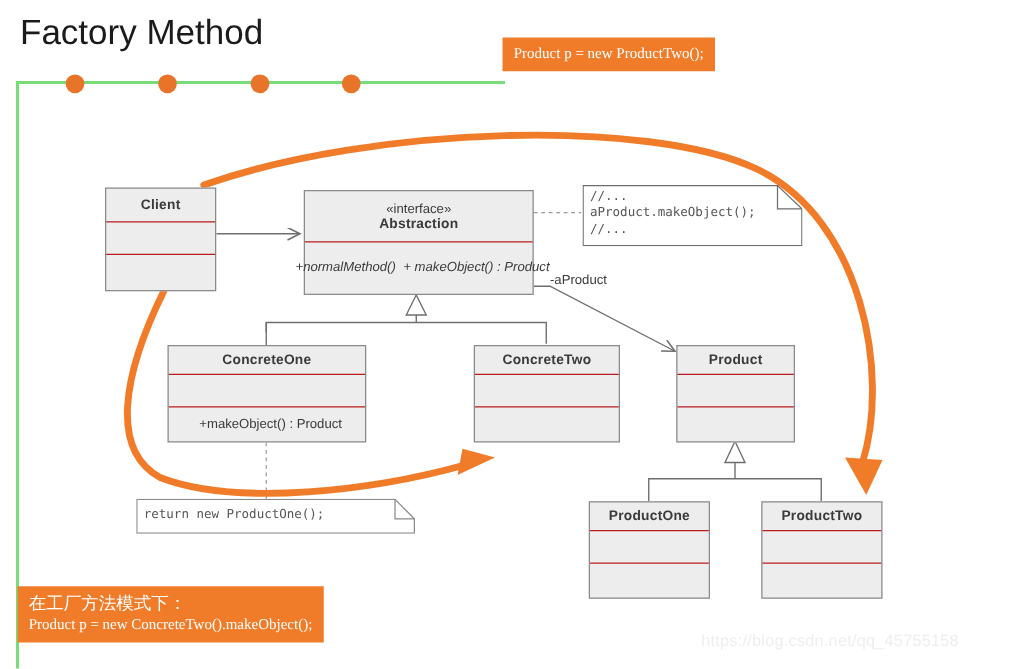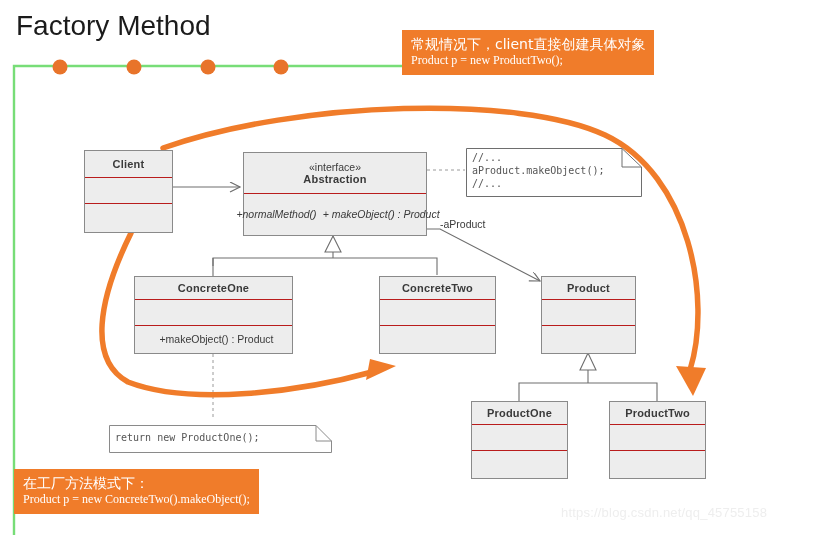--- a/index.html
+++ b/index.html
@@ -144,21 +144,20 @@
     <path d="M 163,148 C 300,100 520,95 605,135 C 690,175 712,300 690,370" fill="none" stroke="#F07C2A" stroke-width="5.5" stroke-linecap="round"></path>
     <polygon points="693,396 676,366 706,368" fill="#F07C2A"></polygon>
 
     <path d="M 131,233 C 98,300 88,360 128,382 C 190,406 300,392 372,372" fill="none" stroke="#F07C2A" stroke-width="5.5" stroke-linecap="round"></path>
     <polygon points="396,366 366,380 370,359" fill="#F07C2A"></polygon>
   </svg>
 
   <div id="page-title">Factory Method</div>
 
   <div class="callout" id="callout-top">
-    <span class="cn">常规情况下，client直接创建具体对象</span>
     <span class="code">Product p = new ProductTwo();</span>
   </div>
 
   <div class="callout" id="callout-bottom">
     <span class="cn">在工厂方法模式下：</span>
     <span class="code">Product p = new ConcreteTwo().makeObject();</span>
   </div>
 
   <div class="uml-class" style="left:84px; top:150px; width:89px; height:83px;">
     <div class="compartment title-comp" style="height:27px;">
@@ -224,21 +223,21 @@
   <div style="position:absolute; left:440px; top:218px; font-size:10.5px; color:#3a3a3a; white-space:nowrap;">-aProduct</div>
 
   <div class="uml-note" style="left:466px; top:148px; width:176px; height:49px;">
     <svg width="176" height="49" viewBox="0 0 176 49">
       <path d="M0.5,0.5 H156 L175.5,19 V48.5 H0.5 Z" fill="#ffffff" stroke="#6e6e6e" stroke-width="1"></path>
       <path d="M156,0.5 V19 H175.5" fill="none" stroke="#6e6e6e" stroke-width="1"></path>
     </svg>
     <div class="note-text"><span>//...</span><br><span>aProduct.makeObject();</span><br><span>//...</span></div>
   </div>
 
-  <div class="uml-note" style="left:109px; top:425px; width:223px; height:28px;">
+  <div class="uml-note" style="left:109px; top:399px; width:223px; height:28px;">
     <svg width="223" height="28" viewBox="0 0 223 28">
       <path d="M0.5,0.5 H207 L222.5,16 V27.5 H0.5 Z" fill="#ffffff" stroke="#8a8a8a" stroke-width="1"></path>
       <path d="M207,0.5 V16 H222.5" fill="none" stroke="#8a8a8a" stroke-width="1"></path>
     </svg>
     <div class="note-text" style="top:6px;"><span>return new ProductOne();</span></div>
   </div>
 
   <div id="watermark">https://blog.csdn.net/qq_45755158</div>
 
 </div>

